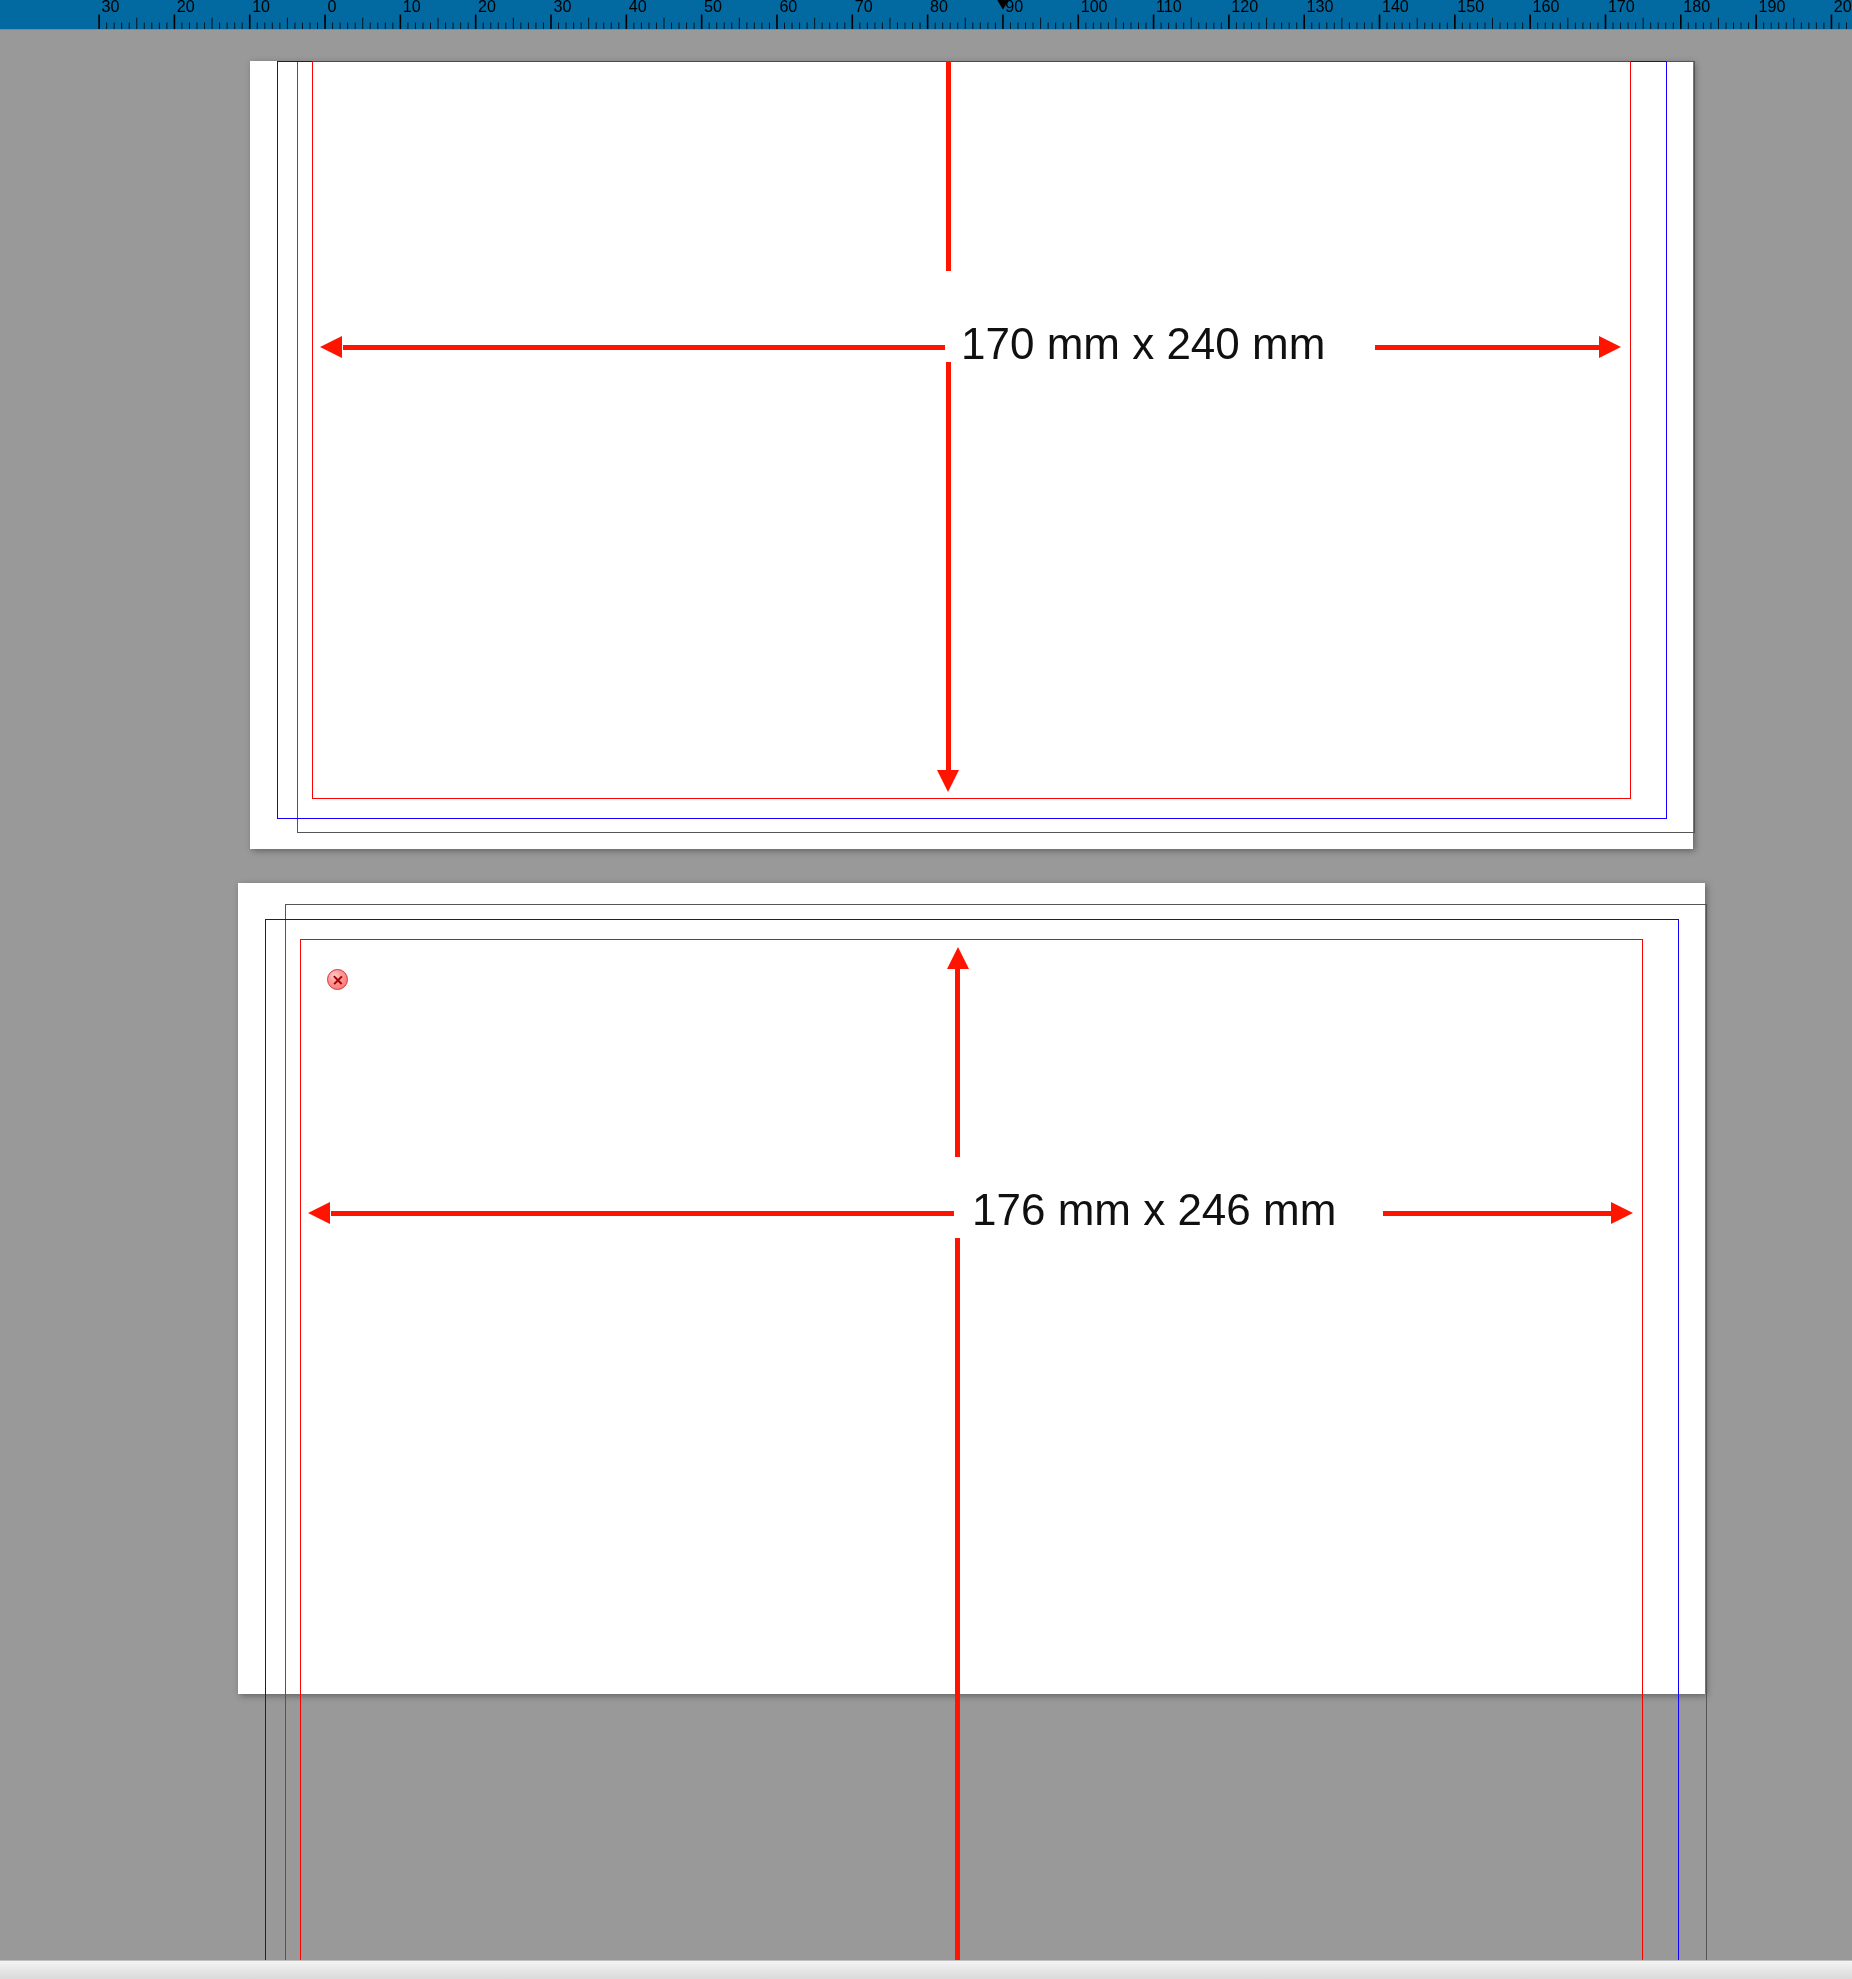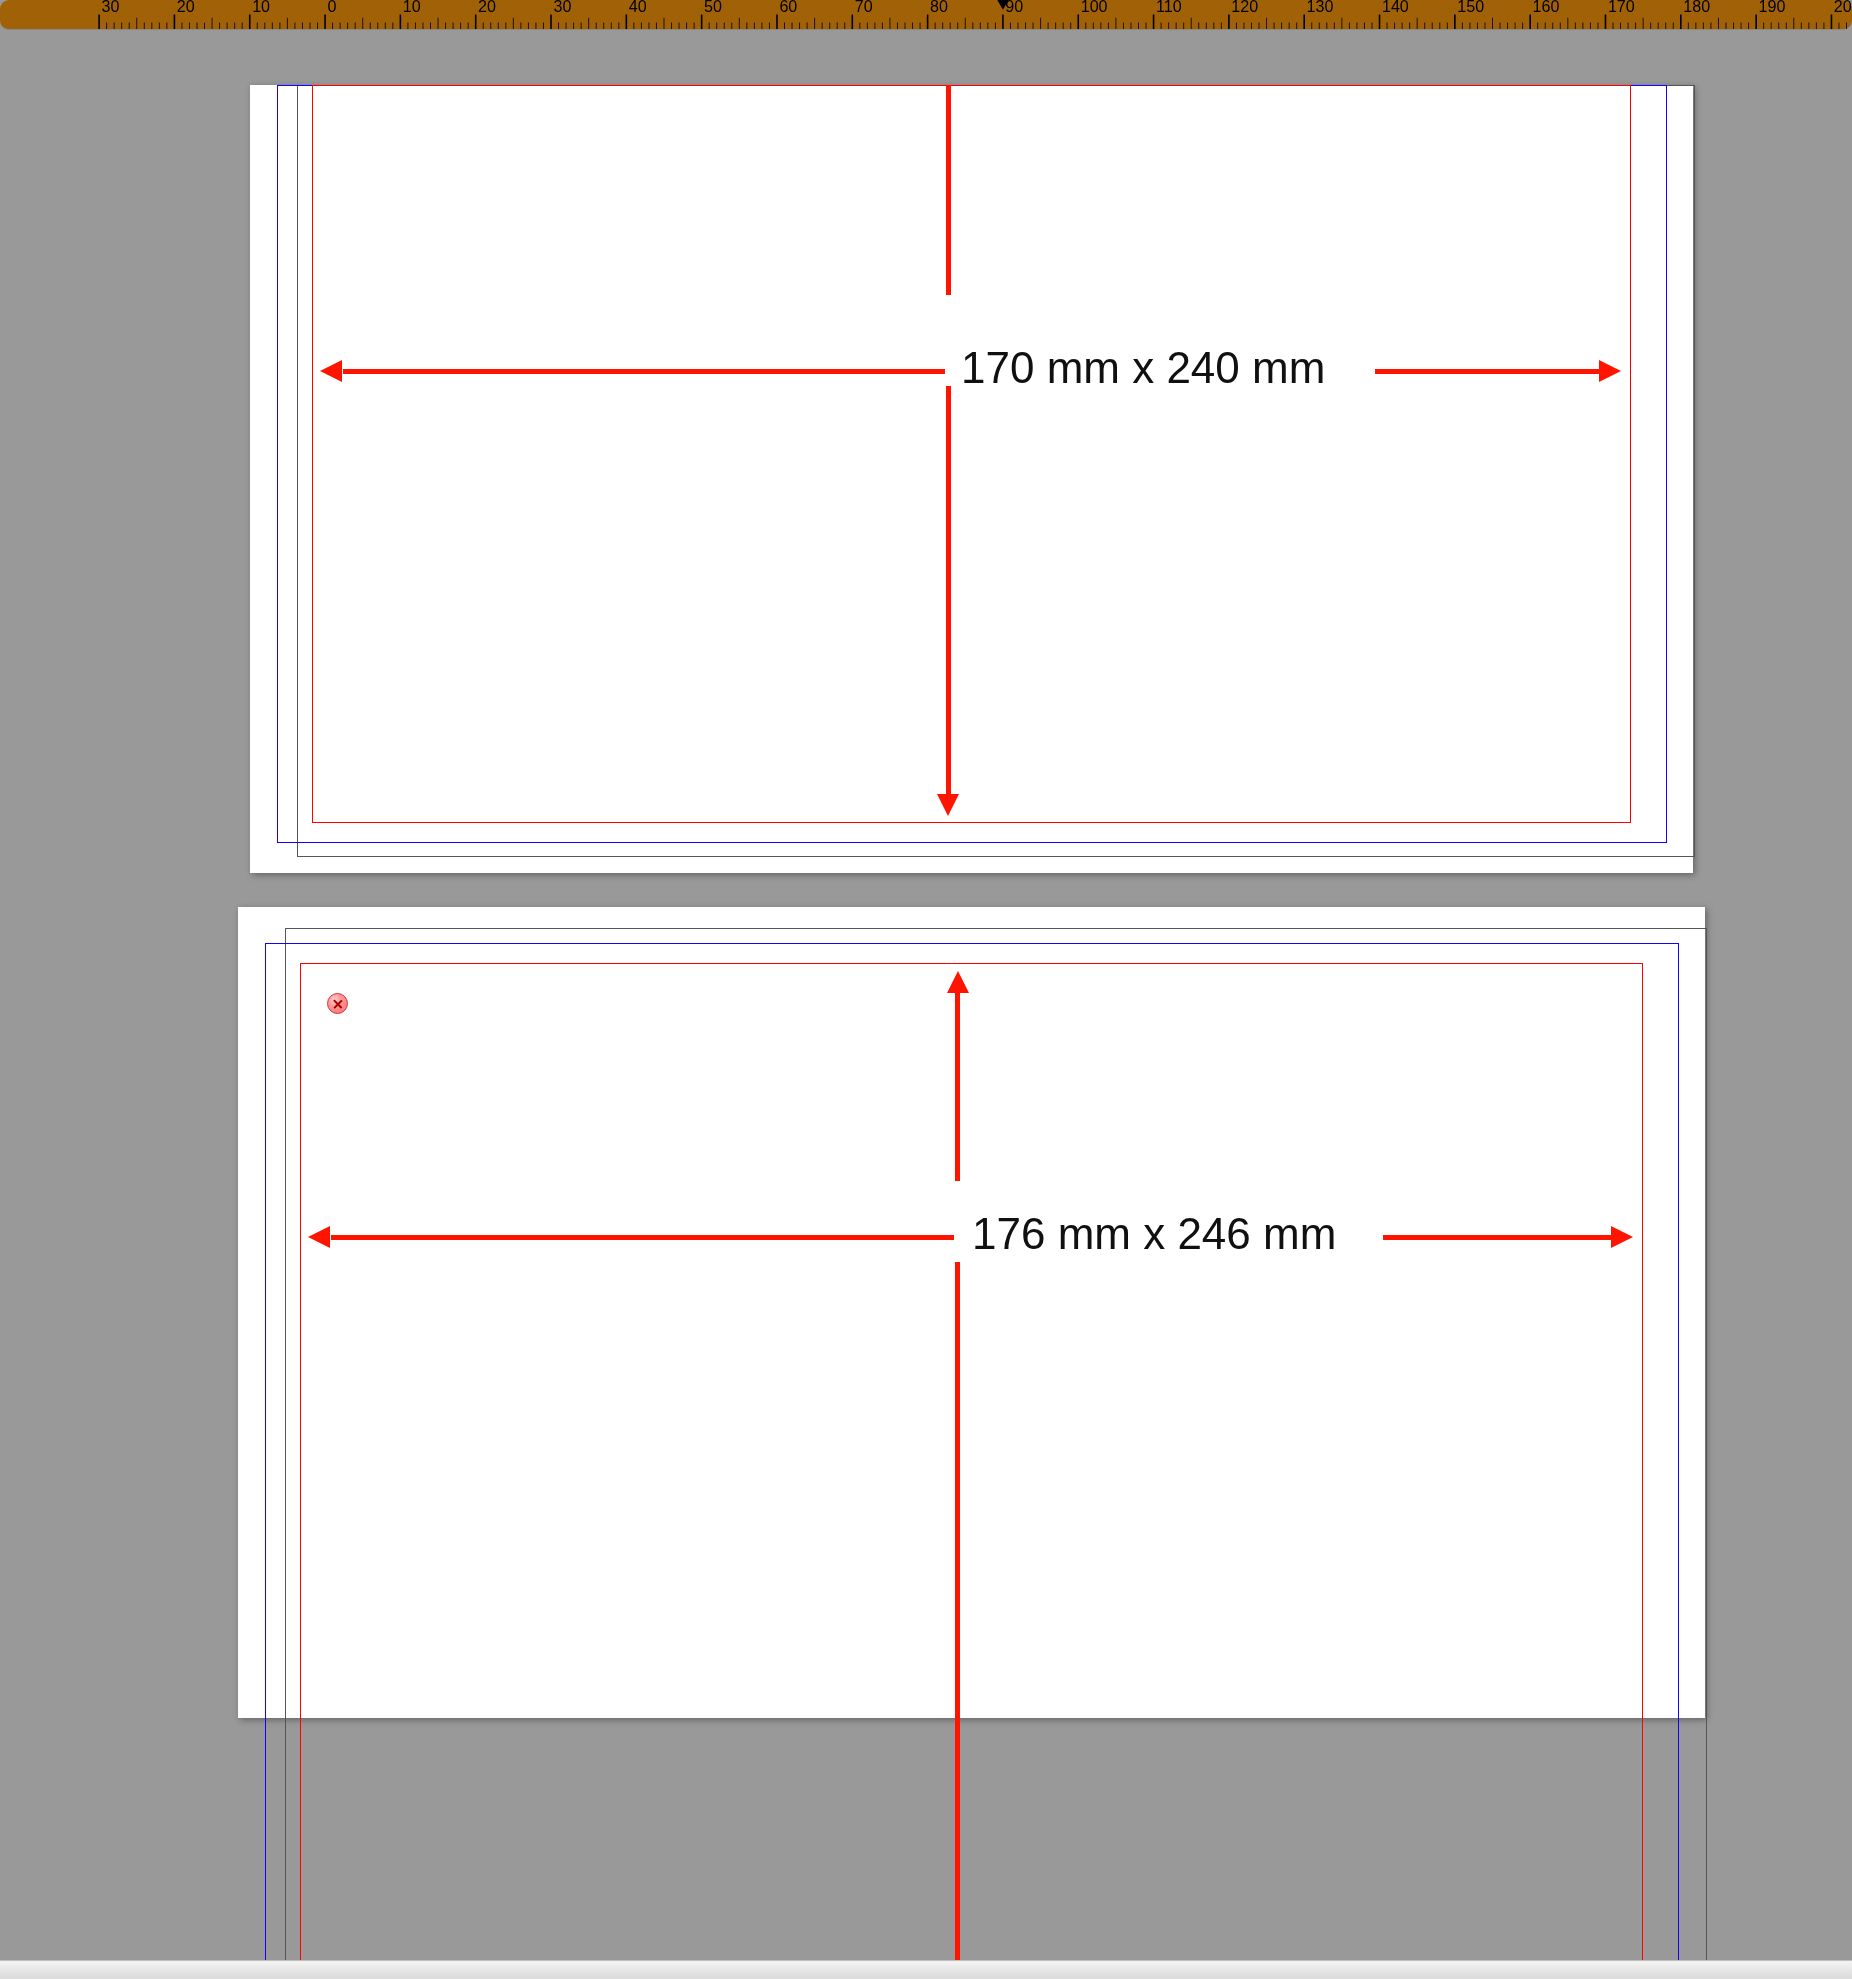--- a/index.html
+++ b/index.html
@@ -13,40 +13,38 @@
     position: relative;
   }
 
   
   .ruler {
     position: absolute;
     left: 0;
     top: 0;
     width: 1852px;
     height: 29px;
-    background: #a16207;
+    background: #0369a1;
     border-bottom: 0.8px solid #888888;
     z-index: 50;
-    border-radius: 9px;
   }
   .canvas-background {
     position: absolute;
     left: 0;
     top: 29px;
     width: 1852px;
     height: 1944px;
     background: #999999;
   }
 
   
   .page {
     position: absolute;
     background: #ffffff;
     box-shadow: 1.6px 2.4px 6.4px rgba(0,0,0,0.35);
-    margin-top: 24px;
   }
   .inner-black {
     position: absolute;
     border: 0.8px solid #555555;
     box-sizing: border-box;
   }
   .inner-blue {
     position: absolute;
     border: 1.6px solid #1200ff;
     box-sizing: border-box;

